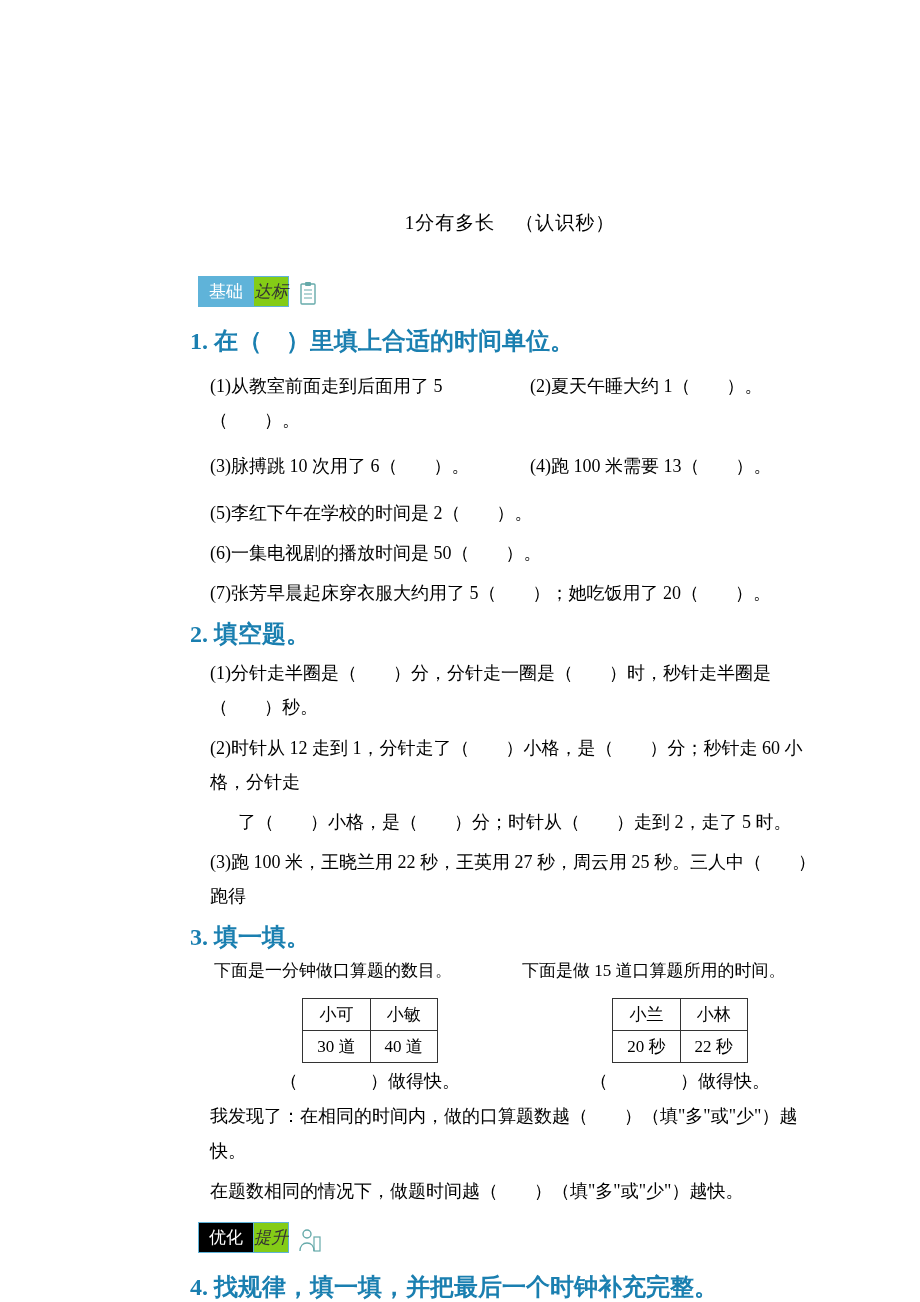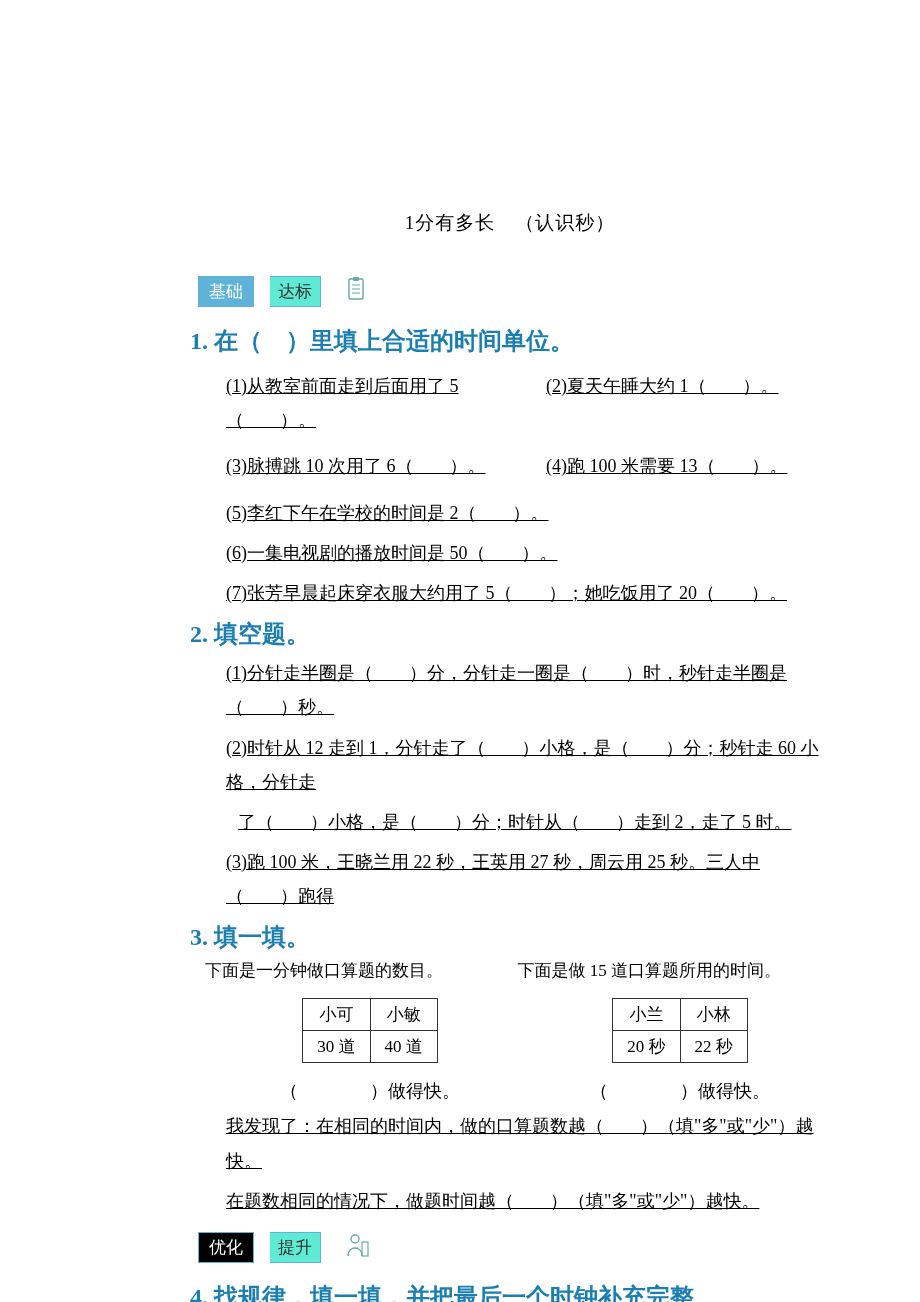--- a/index.html
+++ b/index.html
@@ -17,74 +17,73 @@
     }
     .title {
       text-align: center;
       font-weight: normal;
       font-size: 19px;
       margin-bottom: 40px;
       letter-spacing: 1px;
     }
     .badge {
       display: flex;
-      align-items: flex-start;
+      align-items: flex-end;
       margin-bottom: 18px;
       margin-left: 8px;
-      gap: 16px;
     }
     .badge-left {
       background: #5fb3d9;
       color: #fff;
       padding: 3px 10px;
       font-size: 17px;
       border: 1px solid #5fb3d9;
     }
     .badge-right {
-      background: #5eead4;
+      background: #84cc16;
       color: #333;
-      padding: 3px 8px;
+      padding: 3px 0;
       font-size: 17px;
       border: 1px solid #5fb3d9;
       border-left: none;
+      font-style: italic;
     }
     .badge-icon {
       width: 28px;
       height: 26px;
       margin-left: 6px;
       display: inline-block;
     }
     .q-head {
       color: #1a7fb0;
       font-weight: bold;
       margin: 8px 0 6px 0;
       font-size: 24px;
     }
     .line {
-      margin: 6px 0 6px 36px;
+      margin: 6px 0 6px 20px;
       line-height: 1.9;
-      text-decoration: underline;
     }
     .two-col {
       display: flex;
     }
     .two-col > div {
       flex: 1;
     }
     .tables-row {
       display: flex;
       justify-content: space-between;
       margin: 10px 20px 4px 20px;
     }
     .tgroup {
       text-align: center;
     }
     table.mini {
       border-collapse: collapse;
-      margin: 0 auto 16px auto;
+      margin: 0 auto 6px auto;
     }
     table.mini td {
       border: 1px solid #333;
       padding: 4px 14px;
       font-size: 17px;
     }
     .tlabel {
       margin-bottom: 6px;
       font-size: 17px;
     }
@@ -125,21 +124,21 @@
   <div class="line">(6)一集电视剧的播放时间是 50（　　）。</div>
   <div class="line">(7)张芳早晨起床穿衣服大约用了 5（　　）；她吃饭用了 20（　　）。</div>
 
   <div class="q-head">2. 填空题。</div>
   <div class="line">(1)分针走半圈是（　　）分，分针走一圈是（　　）时，秒针走半圈是（　　）秒。</div>
   <div class="line">(2)时针从 12 走到 1，分针走了（　　）小格，是（　　）分；秒针走 60 小格，分针走</div>
   <div class="line" style="margin-left:48px">了（　　）小格，是（　　）分；时针从（　　）走到 2，走了 5 时。</div>
   <div class="line">(3)跑 100 米，王晓兰用 22 秒，王英用 27 秒，周云用 25 秒。三人中（　　）跑得</div>
 
   <div class="q-head">3. 填一填。</div>
-  <div class="two-col" style="margin-left:15px">
+  <div class="two-col" style="margin-left:24px">
     <div class="tlabel">下面是一分钟做口算题的数目。</div>
     <div class="tlabel">下面是做 15 道口算题所用的时间。</div>
   </div>
 
   <div class="tables-row">
     <div class="tgroup" style="margin-left:70px">
       <table class="mini">
         <tbody>
             <tr>
           <td>小可</td>

